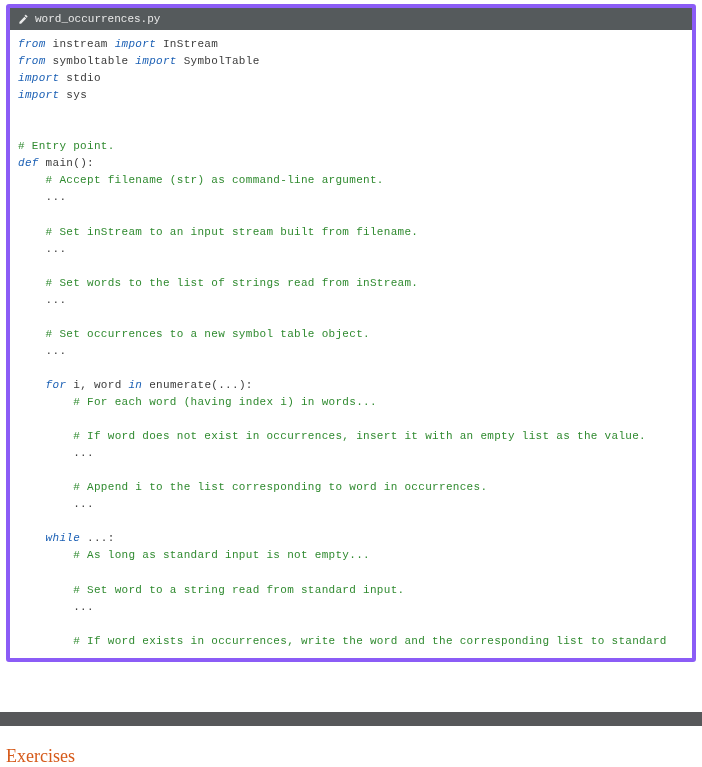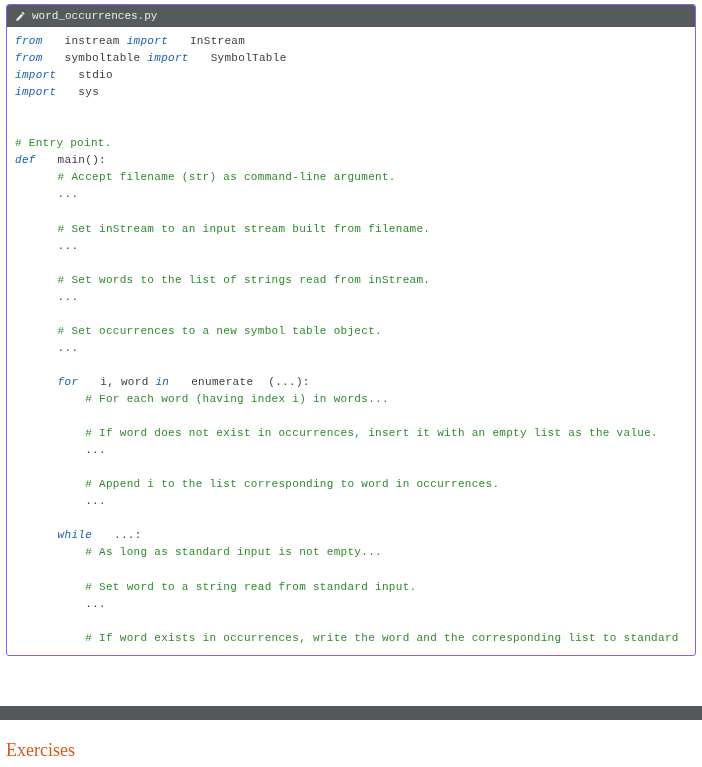--- a/index.html
+++ b/index.html
@@ -9,21 +9,21 @@
     font-family: "Courier New", Courier, monospace;
     font-size: 11px;
   }
   .wrap {
     width: 702px;
     background: #ffffff;
     padding: 0;
   }
   .code-box {
     margin: 4px 6px 10px 6px;
-    border: 1px solid #8b5cf6;
+    border: 4px solid #8b5cf6;
     border-radius: 3px;
     background: #ffffff;
     overflow: hidden;
   }
   .titlebar {
     background: #555a5c;
     color: #eaeaea;
     font-size: 11px;
     padding: 5px 8px 5px 8px;
     font-family: "Courier New", Courier, monospace;
@@ -56,21 +56,21 @@
   }
   .section-title {
     font-family: Georgia, "Times New Roman", serif;
     color: #d65a1a;
     font-size: 18px;
     padding: 0 0 10px 6px;
   }
 
   
   .kw   { color: #1a5fb4; font-style: italic; }     
-  .name { color: #3b3b3b; padding-left: 15px; }     
+  .name { color: #3b3b3b; }     
   .cm   { color: #2f8a2f; }     
   .fn   { color: #3b3b3b; }
 </style>
 </head>
 <body>
 
 <div class="wrap">
 
   <div class="code-box">
     <div class="titlebar">

